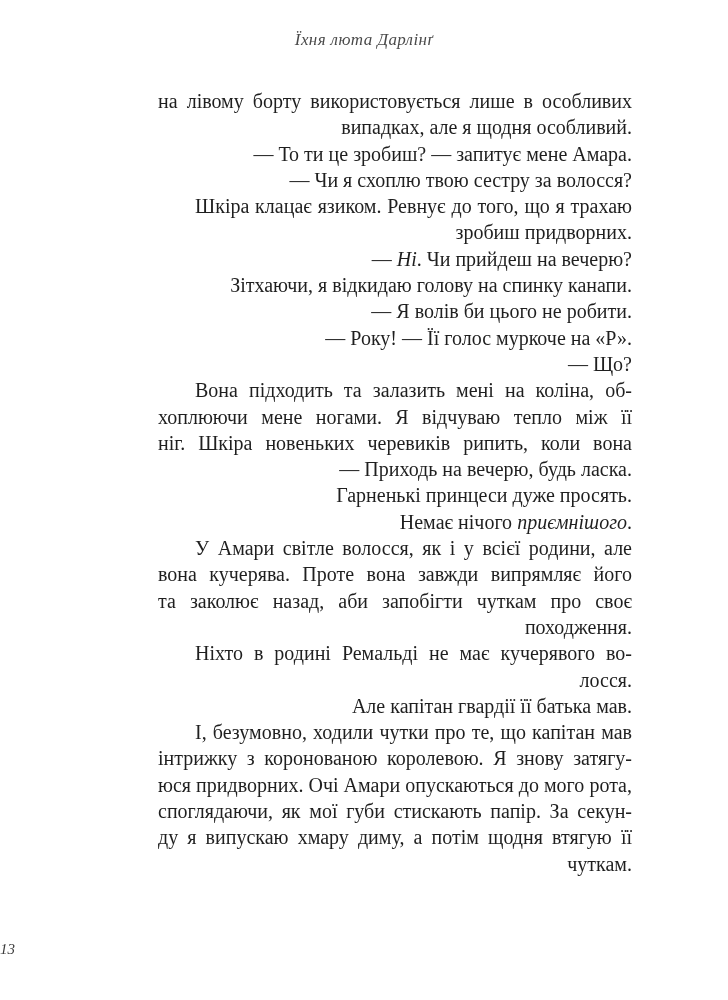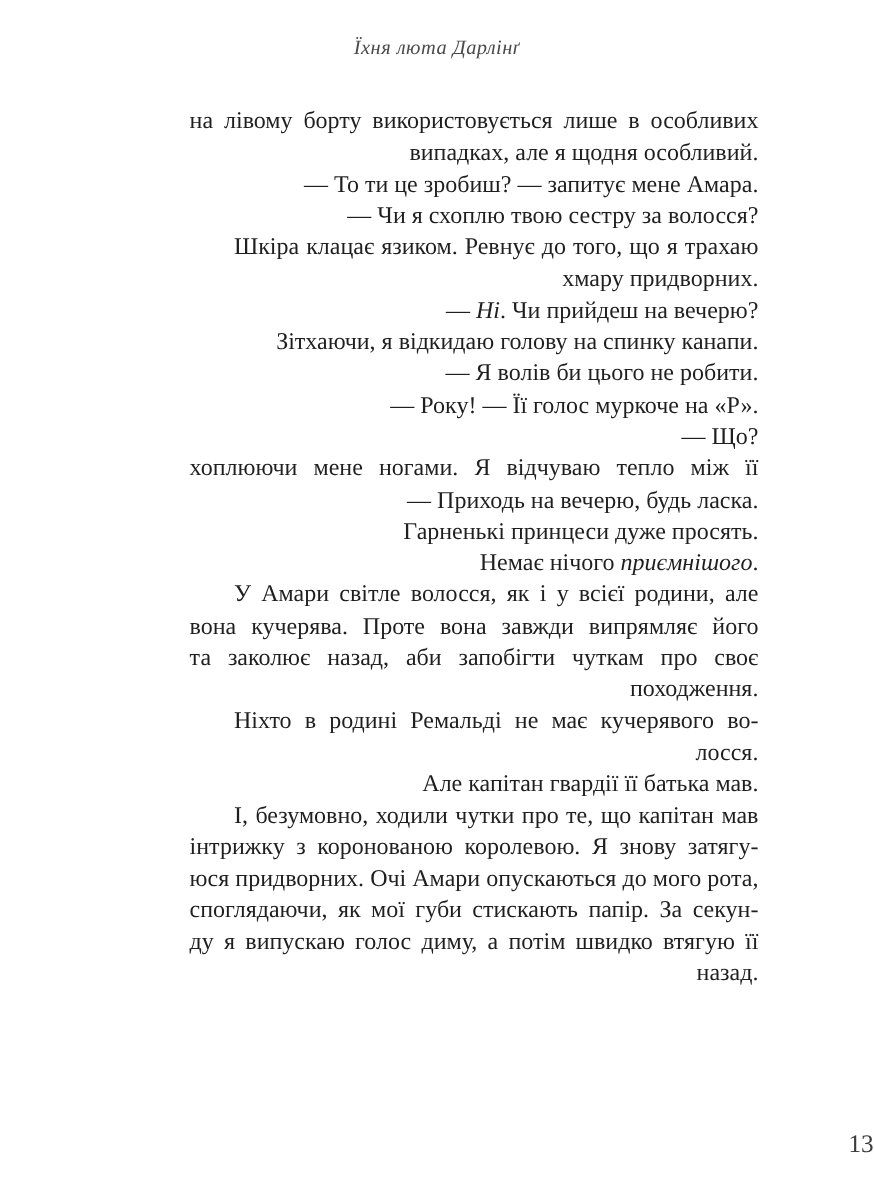--- a/index.html
+++ b/index.html
@@ -56,56 +56,59 @@
   }
   .it {
     font-style: italic;
     font-family: Liberation Serif, serif;
   }
   .page-number {
     position: absolute;
     top: 941px;
     left: 0;
     width: 100%;
-    text-align: right;
-    font-size: 21px;
+    text-align: left;
+    font-style: italic;
+    font-size: 15px;
     color: var(--pagenum-text);
   }
 </style>
 </head>
 <body>
 
 <div class="sheet">
   <div class="running-header">Їхня люта Дарлінґ</div>
 
   <div class="body-text">
       <div class="line j"><span>на лівому борту використовується лише в особливих</span></div>
       <div class="line"><span>випадках, але я щодня особливий.</span></div>
       <div class="line ind"><span>— То ти це зробиш? — запитує мене Амара.</span></div>
       <div class="line ind"><span>— Чи я схоплю твою сестру за волосся?</span></div>
       <div class="line j ind"><span>Шкіра клацає язиком. Ревнує до того, що я трахаю</span></div>
-      <div class="line"><span>хмару придворних.</span></div>
+      <div class="line"><span>зробиш придворних.</span></div>
       <div class="line ind"><span>— </span><span class="it">Ні</span><span>. Чи прийдеш на вечерю?</span></div>
       <div class="line ind"><span>Зітхаючи, я відкидаю голову на спинку канапи.</span></div>
       <div class="line ind"><span>— Я волів би цього не робити.</span></div>
       <div class="line ind"><span>— Року! — Її голос муркоче на «Р».</span></div>
       <div class="line ind"><span>— Що?</span></div>
+      <div class="line j ind"><span>Вона підходить та залазить мені на коліна, об-</span></div>
       <div class="line j"><span>хоплюючи мене ногами. Я відчуваю тепло між її</span></div>
+      <div class="line j"><span>ніг. Шкіра новеньких черевиків рипить, коли вона</span></div>
       <div class="line ind"><span>— Приходь на вечерю, будь ласка.</span></div>
       <div class="line ind"><span>Гарненькі принцеси дуже просять.</span></div>
       <div class="line ind"><span>Немає нічого </span><span class="it">приємнішого</span><span>.</span></div>
       <div class="line j ind"><span>У Амари світле волосся, як і у всієї родини, але</span></div>
       <div class="line j"><span>вона кучерява. Проте вона завжди випрямляє його</span></div>
       <div class="line j"><span>та заколює назад, аби запобігти чуткам про своє</span></div>
       <div class="line"><span>походження.</span></div>
       <div class="line j ind"><span>Ніхто в родині Ремальді не має кучерявого во-</span></div>
       <div class="line"><span>лосся.</span></div>
       <div class="line ind"><span>Але капітан гвардії її батька мав.</span></div>
       <div class="line j ind"><span>І, безумовно, ходили чутки про те, що капітан мав</span></div>
       <div class="line j"><span>інтрижку з коронованою королевою. Я знову затягу-</span></div>
       <div class="line j"><span>юся придворних. Очі Амари опускаються до мого рота,</span></div>
       <div class="line j"><span>споглядаючи, як мої губи стискають папір. За секун-</span></div>
-      <div class="line j"><span>ду я випускаю голос диму, а потім швидко втягую її</span></div>
-      <div class="line"><span>назад.</span></div>
+      <div class="line j"><span>ду я випускаю хмару диму, а потім щодня втягую її</span></div>
+      <div class="line"><span>чуткам.</span></div>
     </div>
 
   <div class="page-number">13</div>
 </div>
 
 </body></html>

